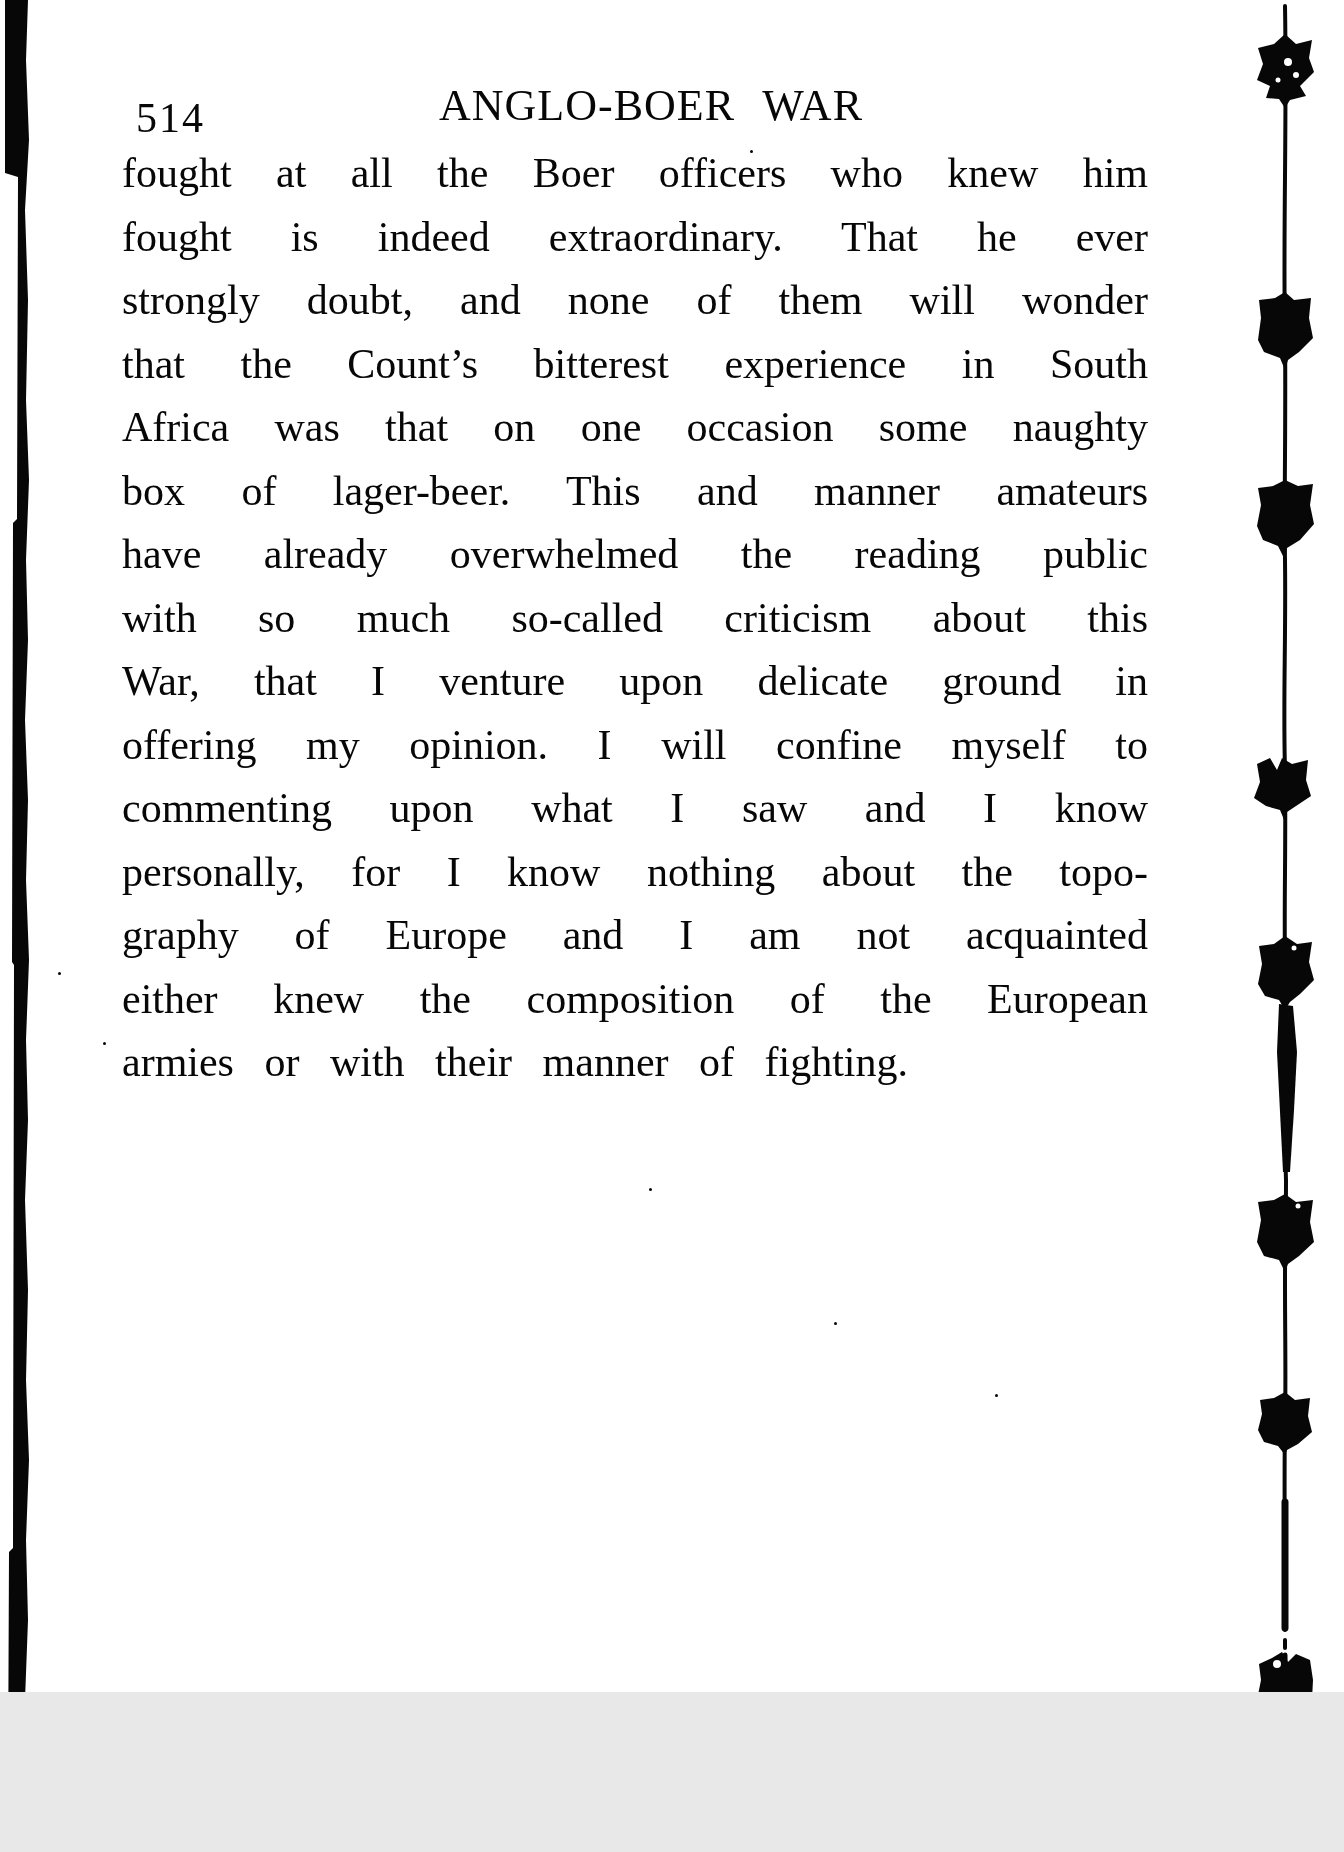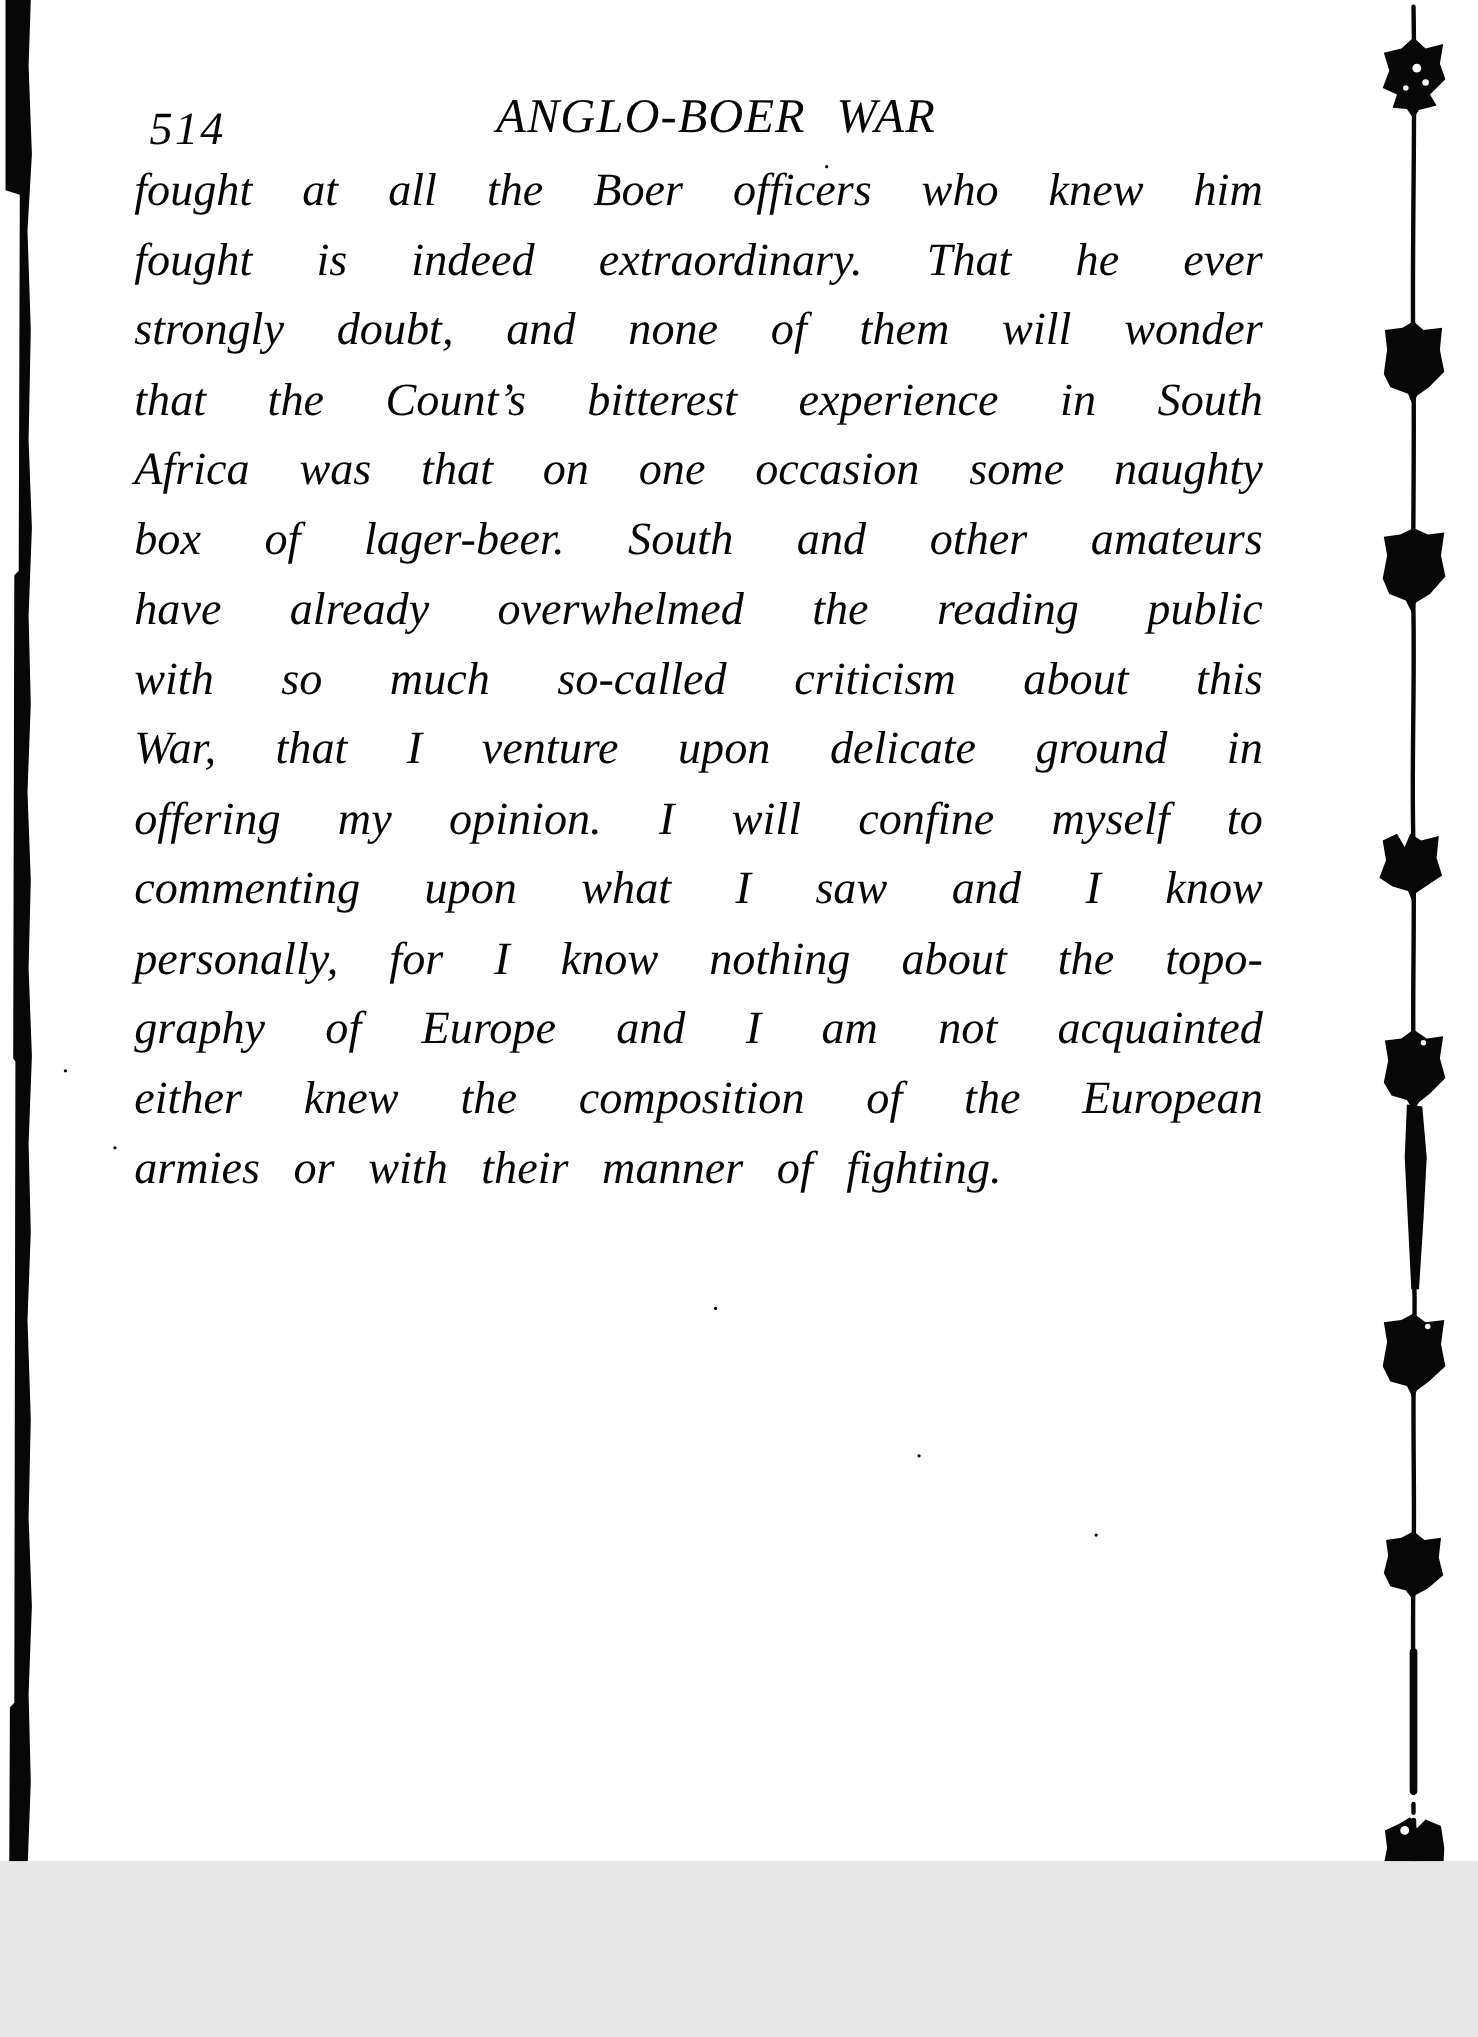--- a/index.html
+++ b/index.html
@@ -3,21 +3,20 @@
 <meta charset="utf-8">
 <style>
   html,body{margin:0;padding:0;background:#e8e8e8;}
   .page{
     position:relative;
     width:1344px;height:1692px;
     background:#ffffff;
     overflow:hidden;
     font-family:"Liberation Serif","DejaVu Serif",serif;
     color:#070707;
-    font-style:italic;
   }
   
   .left-bar{position:absolute;left:0;top:0;}
   
   .stitch{position:absolute;left:1230px;top:0;}
   
   .pagenum{
     position:absolute;left:136px;top:97px;
     font-size:42px;line-height:1;letter-spacing:2px;
   }
@@ -65,21 +64,21 @@
 
   <div class="pagenum">514</div>
   <div class="running-header">ANGLO-BOER WAR</div>
 
   <div class="body-text">
     <div class="line">fought at all the Boer officers who knew him</div>
     <div class="line">fought is indeed extraordinary.  That he ever</div>
     <div class="line">strongly doubt, and none of them will wonder</div>
     <div class="line">that the Count’s bitterest experience in South</div>
     <div class="line">Africa was that on one occasion some naughty</div>
-    <div class="line">box of lager-beer.  South and other amateurs</div>
+    <div class="line">box of lager-beer.  This and manner amateurs</div>
     <div class="line">have already overwhelmed the reading public</div>
     <div class="line">with so much so-called criticism about this</div>
     <div class="line">War, that I venture upon delicate ground in</div>
     <div class="line">offering my opinion.  I will confine myself to</div>
     <div class="line">commenting upon what I saw and I know</div>
     <div class="line">personally, for I know nothing about the topo-</div>
     <div class="line">graphy of Europe and I am not acquainted</div>
     <div class="line">either knew the composition of the European</div>
     <div class="line last">armies or with their manner of fighting.</div>
   </div>

